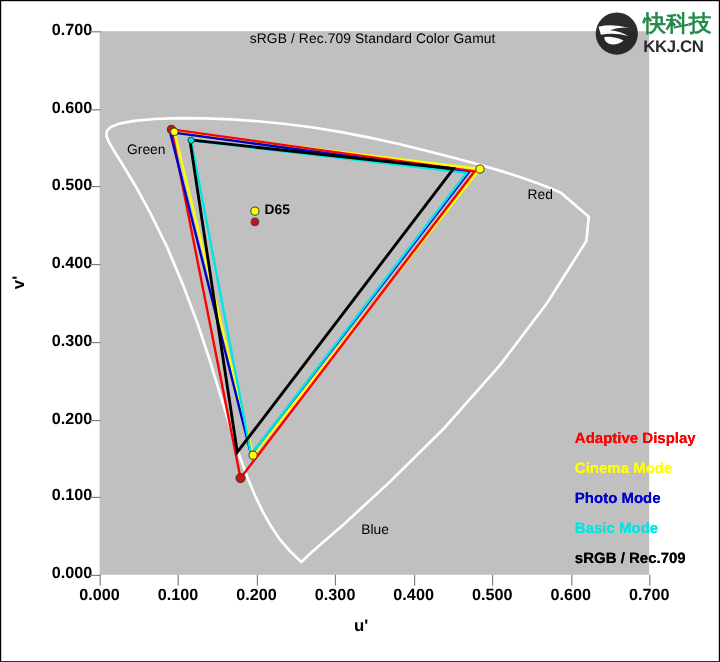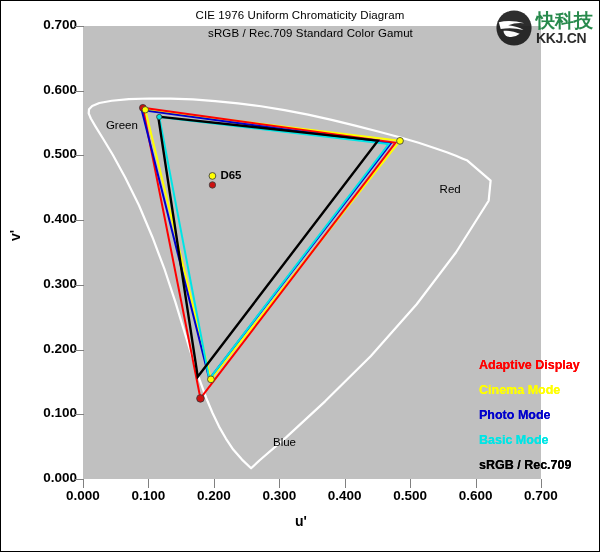--- a/index.html
+++ b/index.html
@@ -176,36 +176,35 @@
           <circle cx="76.22" cy="90.92" r="2.6" fill="#00e5e5" stroke="#333333" stroke-width="0.8"></circle>
         </g>
       <g id="whitepoint-group">
           <circle cx="129.42" cy="149.94" r="3.4" fill="#ffff00" stroke="#444444" stroke-width="0.9"></circle>
           <circle cx="129.42" cy="158.94" r="3.2" fill="#cc1111" stroke="#444444" stroke-width="0.9"></circle>
         </g>
     </svg>
 
     <div id="region-labels">
         <div class="locus-label" style="left: 22.9px; top: 93.3071px;">Green</div>
-        <div class="locus-label" style="left: 356.586px; top: 130.841px; margin-top: 26px;">Red</div>
-        <div class="locus-label" style="left: 190px; top: 410.407px;">Blue</div>
+        <div class="locus-label" style="left: 356.586px; top: 130.841px;">Red</div>
+        <div class="locus-label" style="left: 218px; top: 410.407px;">Blue</div>
       </div>
 
     <div id="d65-label" style="left: 137.418px; top: 142.943px; font-weight: bold;">D65</div>
 
     <div id="legend">
         <div class="legend-entry" style="color: rgb(255, 0, 0);">Adaptive Display</div>
         <div class="legend-entry" style="color: rgb(255, 255, 0);">Cinema Mode</div>
         <div class="legend-entry" style="color: rgb(0, 0, 204);">Photo Mode</div>
         <div class="legend-entry" style="color: rgb(0, 229, 229);">Basic Mode</div>
         <div class="legend-entry" style="color: rgb(0, 0, 0);">sRGB / Rec.709</div>
       </div>
   </div>
 
-  <div class="chart-title" id="title-line1">CIE 1976 Uniform Chromaticity Diagram</div>
   <div class="chart-title" id="title-line2">sRGB / Rec.709 Standard Color Gamut</div>
 
   <div id="x-ticks">
       <div class="tick-x" style="left: 52px;">0.000</div>
       <div class="tick-x" style="left: 117.429px;">0.100</div>
       <div class="tick-x" style="left: 182.857px;">0.200</div>
       <div class="tick-x" style="left: 248.286px;">0.300</div>
       <div class="tick-x" style="left: 313.714px;">0.400</div>
       <div class="tick-x" style="left: 379.143px;">0.500</div>
       <div class="tick-x" style="left: 444.571px;">0.600</div>

